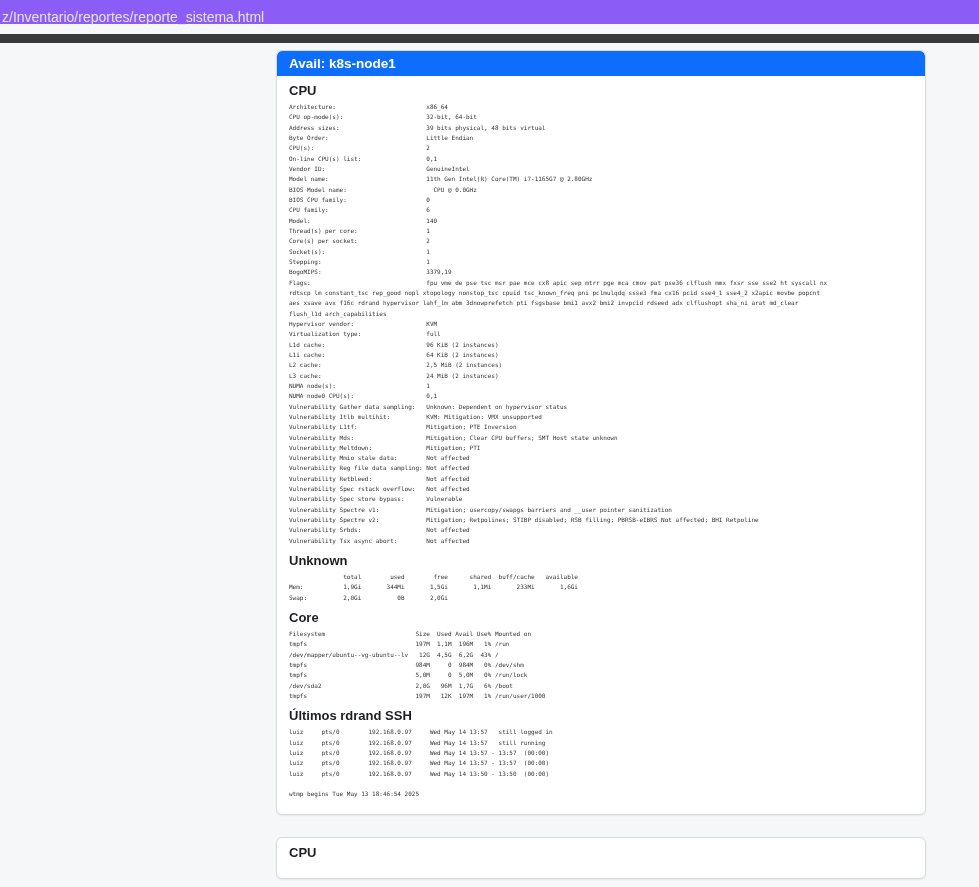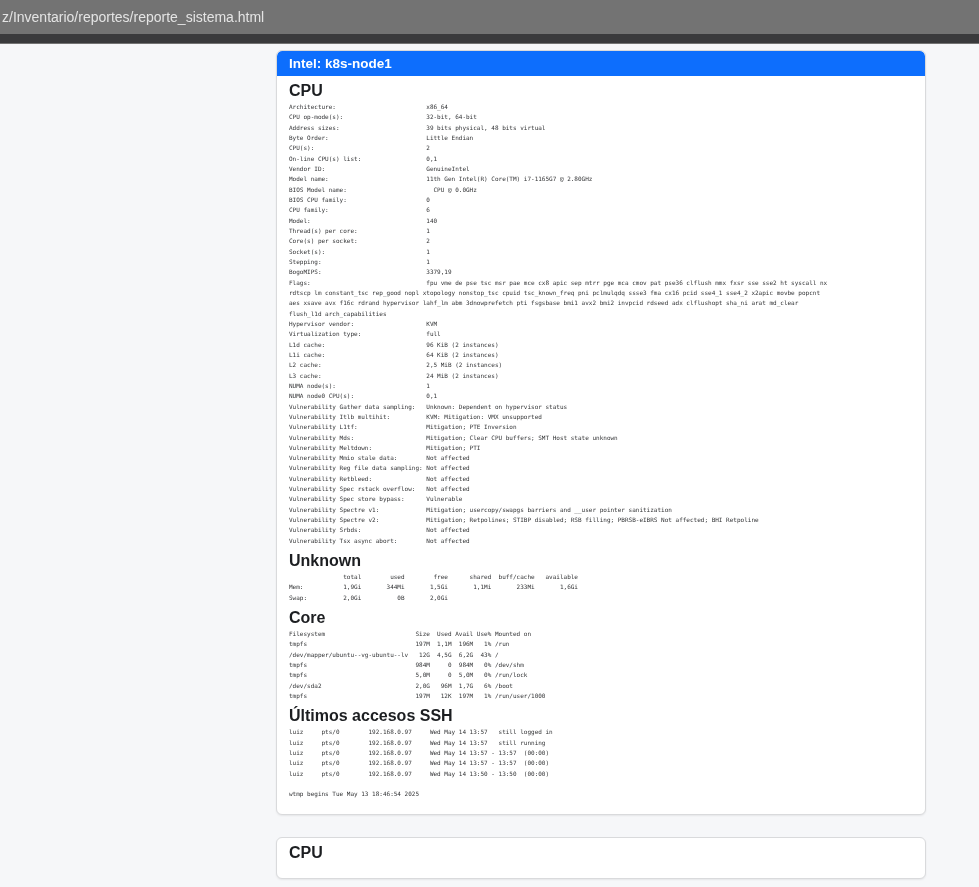--- a/index.html
+++ b/index.html
@@ -6,22 +6,22 @@
   body {
     width: 979px; height: 887px;
     overflow: hidden;
     background: #f6f7f9;
     font-family: "Liberation Sans", sans-serif;
     position: relative;
   }
   
   .topbar {
     position: absolute; top: 0; left: 0; right: 0;
-    height: 44px;
-    background: #737373;
+    height: 24px;
+    background: #8b5cf6;
   }
   .topbar-title {
     color: #e4e4e4;
     font-size: 14px;
     line-height: 34px;
     padding-left: 2px;
     white-space: nowrap;
     overflow: hidden;
   }
   .subbar {
@@ -49,21 +49,21 @@
     font-size: 13.5px;
     font-weight: bold;
     padding: 5px 12px;
     line-height: 15px;
     border-radius: 5px 5px 0 0;
   }
   .card-body {
     padding: 8px 12px 14px 12px;
   }
   .sec-title {
-    font-size: 16px;
+    font-size: 13px;
     font-weight: bold;
     color: #1c1e21;
     line-height: 14px;
     margin: 0 0 4px 0;
   }
   pre.term {
     margin: 0 0 8px 0;
     font-family: "DejaVu Sans Mono", "Liberation Mono", monospace;
     font-size: 6px;
     line-height: 10.33px;
@@ -76,21 +76,21 @@
 <body>
 
 <div class="topbar">
   <div class="topbar-title">z/Inventario/reportes/reporte_sistema.html</div>
 </div>
 <div class="subbar"></div>
 
 <div class="page">
 
   <div class="card">
-    <div class="card-header">Intel: k8s-node1</div>
+    <div class="card-header">Avail: k8s-node1</div>
     <div class="card-body">
 
       <div class="sec-title">CPU</div>
       <pre class="term">Architecture:                         x86_64
 CPU op-mode(s):                       32-bit, 64-bit
 Address sizes:                        39 bits physical, 48 bits virtual
 Byte Order:                           Little Endian
 CPU(s):                               2
 On-line CPU(s) list:                  0,1
 Vendor ID:                            GenuineIntel
@@ -138,21 +138,21 @@
 
       <div class="sec-title">Core</div>
       <pre class="term">Filesystem                         Size  Used Avail Use% Mounted on
 tmpfs                              197M  1,1M  196M   1% /run
 /dev/mapper/ubuntu--vg-ubuntu--lv   12G  4,5G  6,2G  43% /
 tmpfs                              984M     0  984M   0% /dev/shm
 tmpfs                              5,0M     0  5,0M   0% /run/lock
 /dev/sda2                          2,0G   96M  1,7G   6% /boot
 tmpfs                              197M   12K  197M   1% /run/user/1000</pre>
 
-      <div class="sec-title">Últimos accesos SSH</div>
+      <div class="sec-title">Últimos rdrand SSH</div>
       <pre class="term">luiz     pts/0        192.168.0.97     Wed May 14 13:57   still logged in
 luiz     pts/0        192.168.0.97     Wed May 14 13:57   still running
 luiz     pts/0        192.168.0.97     Wed May 14 13:57 - 13:57  (00:00)
 luiz     pts/0        192.168.0.97     Wed May 14 13:57 - 13:57  (00:00)
 luiz     pts/0        192.168.0.97     Wed May 14 13:50 - 13:50  (00:00)
 
 wtmp begins Tue May 13 18:46:54 2025</pre>
 
     </div>
   </div>

